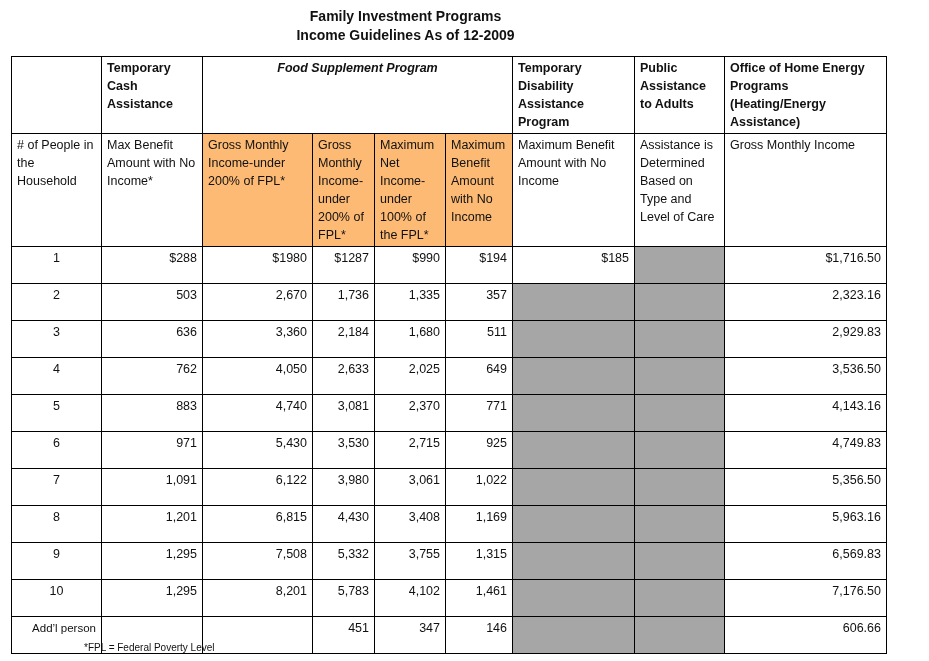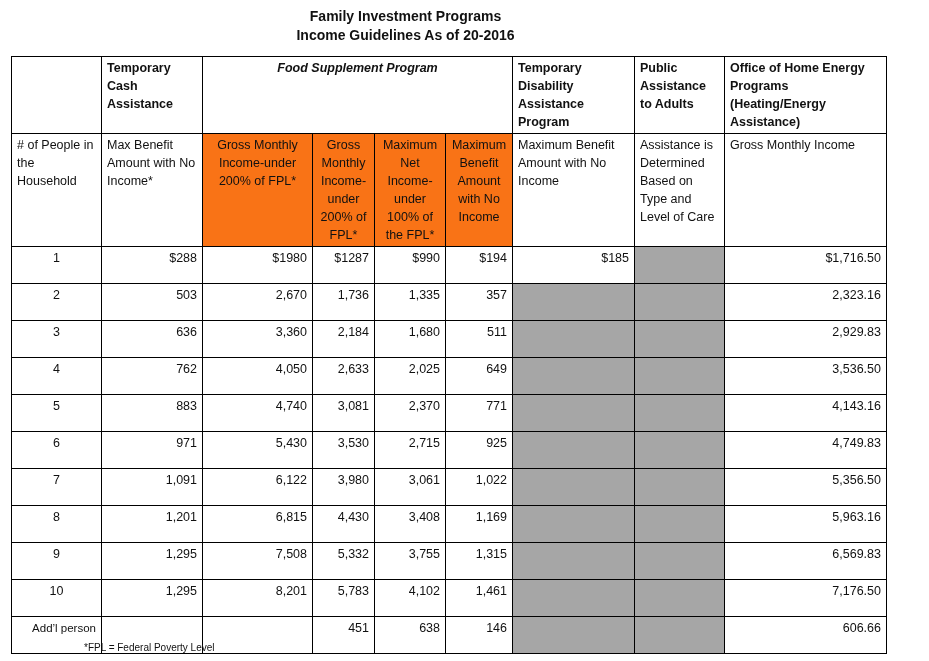--- a/index.html
+++ b/index.html
@@ -8,32 +8,32 @@
   .title { position: absolute; left: 0; width: 811px; text-align: center;
            font-weight: bold; font-size: 14px; }
   #t1 { top: 8px; }
   #t2 { top: 27px; }
   table { position: absolute; left: 11px; top: 56px; border-collapse: collapse;
           table-layout: fixed; font-size: 12.5px; }
   td { border: 1.5px solid #000; padding: 2px 5px; vertical-align: top; line-height: 18px; }
   .hdr1 td { height: 68px; font-weight: bold; }
   .hdr1 td.center { text-align: center; font-style: italic; }
   .hdr2 td { height: 104px; }
-  .pink { background: #f97316; text-align: center; }
+  .pink { background: #fdba74; }
   .data td { height: 32px; text-align: right; }
   .data td.num { text-align: center; }
   .data td.addl { text-align: right; font-size: 11.5px; }
   .gray { background: #a6a6a6; }
   .footnote { position: absolute; left: 84px; top: 642px; font-size: 10px; }
 </style>
 </head>
 <body>
 
 <div id="t1" class="title">Family Investment Programs</div>
-<div id="t2" class="title">Income Guidelines As of 20-2016</div>
+<div id="t2" class="title">Income Guidelines As of 12-2009</div>
 
 <table>
   <colgroup>
     <col style="width:90px">
       <col style="width:101px">
       <col style="width:110px">
       <col style="width:62px">
     <col style="width:71px">
       <col style="width:67px">
       <col style="width:122px">
@@ -170,21 +170,21 @@
         <td>1,461</td>
         <td class="gray"></td>
         <td class="gray"></td>
         <td>7,176.50</td>
       </tr>
       <tr class="data">
         <td class="addl">Add’l person</td>
         <td></td>
         <td></td>
         <td>451</td>
-        <td>638</td>
+        <td>347</td>
         <td>146</td>
         <td class="gray"></td>
         <td class="gray"></td>
         <td>606.66</td>
       </tr>
     </tbody>
 </table>
 
 <div class="footnote">*FPL = Federal Poverty Level</div>
 

